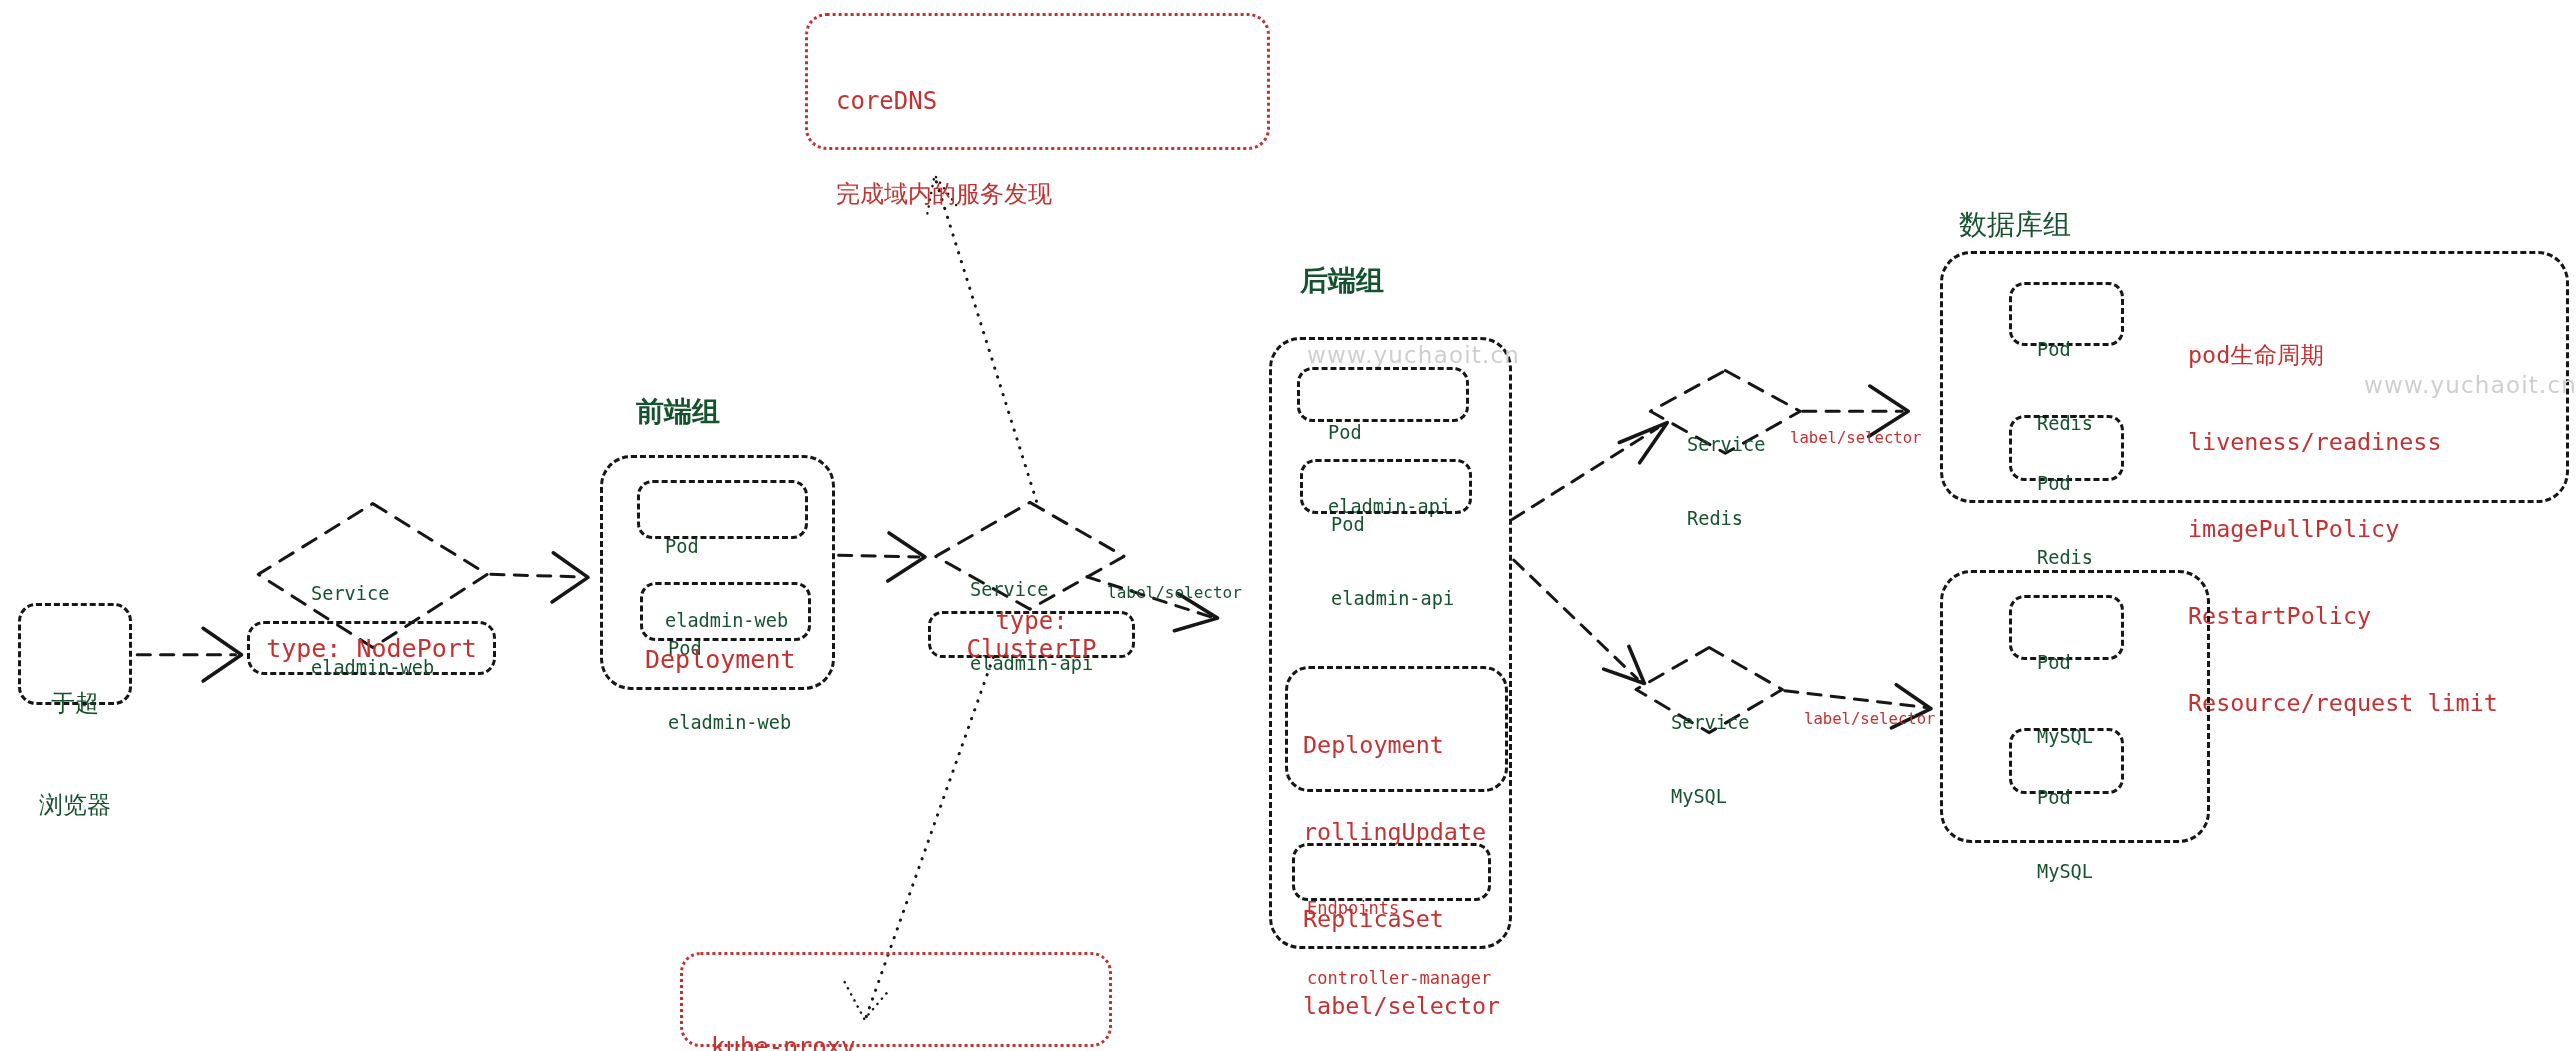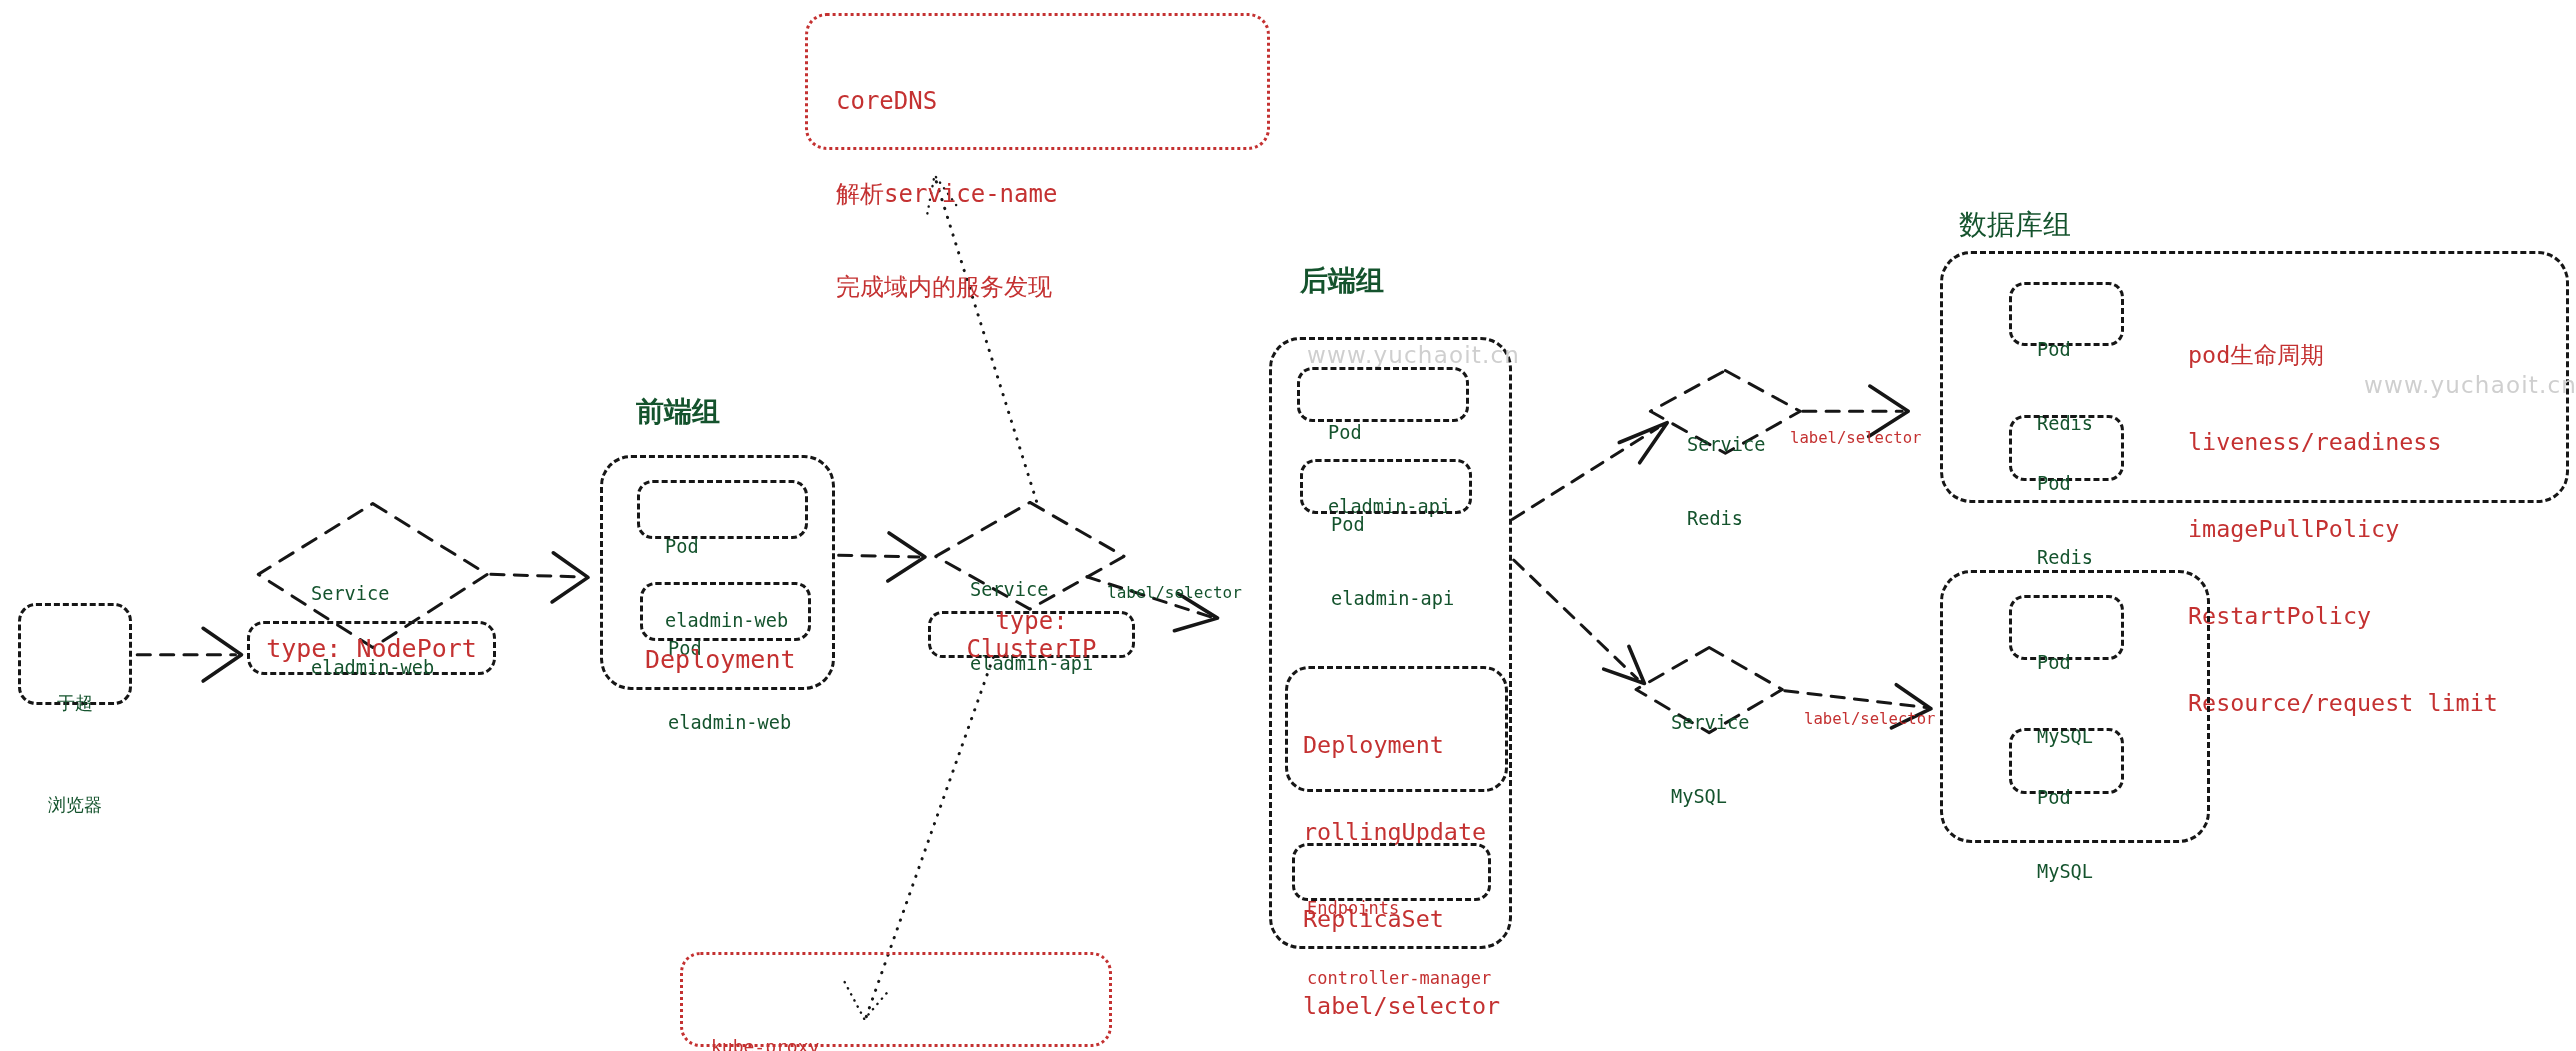--- a/index.html
+++ b/index.html
@@ -18,21 +18,21 @@
   .red{color:#c43131;}
   .gray{color:#cfcfcf;}
   .center{display:flex;align-items:center;justify-content:center;text-align:center;}
   .t26{font-size:15.6px;line-height:20.4px;}
   .t27{font-size:16px;line-height:20.4px;}
   .t28{font-size:17px;line-height:23.4px;}
   .t31{font-size:18.6px;line-height:24.6px;}
   .t38{font-size:23px;line-height:28px;}
   .t39{font-size:23.4px;line-height:29px;}
   .t40{font-size:24px;line-height:31px;}
-  .t40b{font-size:18px;line-height:34px;}
+  .t40b{font-size:24px;line-height:34px;}
   .t42{font-size:25px;line-height:29px;}
   .t46{font-size:28px;line-height:31px;}
   .wm{letter-spacing:1.2px;}
   path.e{stroke:#161616;stroke-width:5;fill:none;stroke-dasharray:22 17;stroke-linecap:round;}
   path.h{stroke:#161616;stroke-width:6;fill:none;stroke-linejoin:round;stroke-linecap:round;}
   path.d{stroke:#161616;stroke-width:5;fill:none;stroke-dasharray:0.5 15;stroke-linecap:round;}
   path.hd{stroke:#161616;stroke-width:4;fill:none;stroke-dasharray:0.5 11;stroke-linecap:round;stroke-linejoin:round;}
   path.dia{stroke:#161616;stroke-width:5;fill:none;stroke-dasharray:26 19;stroke-linecap:round;stroke-linejoin:round;}
 </style>
 </head>
@@ -72,21 +72,20 @@
 
   <path class="dia" d="M 621 840 L 812 958 L 621 1080 L 430 958 Z"></path>
   <path class="dia" d="M 1717 838 L 1874 928 L 1717 1016 L 1560 928 Z"></path>
   <path class="dia" d="M 2877 618 L 3002 686 L 2877 756 L 2752 686 Z"></path>
   <path class="dia" d="M 2850 1080 L 2972 1150 L 2850 1222 L 2728 1150 Z"></path>
 </svg>
 
 <div class="box rednote" style="left:805px;top:13px;width:465px;height:137px;"></div>
 <div class="txt red t40 mono" style="left:836px;top:24px;">
   <div>coreDNS</div>
-  <div>解析service-name</div>
   <div>完成域内的服务发现</div>
 </div>
 
 <div class="box" style="left:18px;top:603px;width:114px;height:102px;border-radius:18px;"></div>
 <div class="txt sans t40b" style="left:18px;top:618px;width:114px;text-align:center;">
   <div>于超</div>
   <div>浏览器</div>
 </div>
 
 <div class="box center" style="left:247px;top:621px;width:249px;height:54px;border-radius:17px;">

